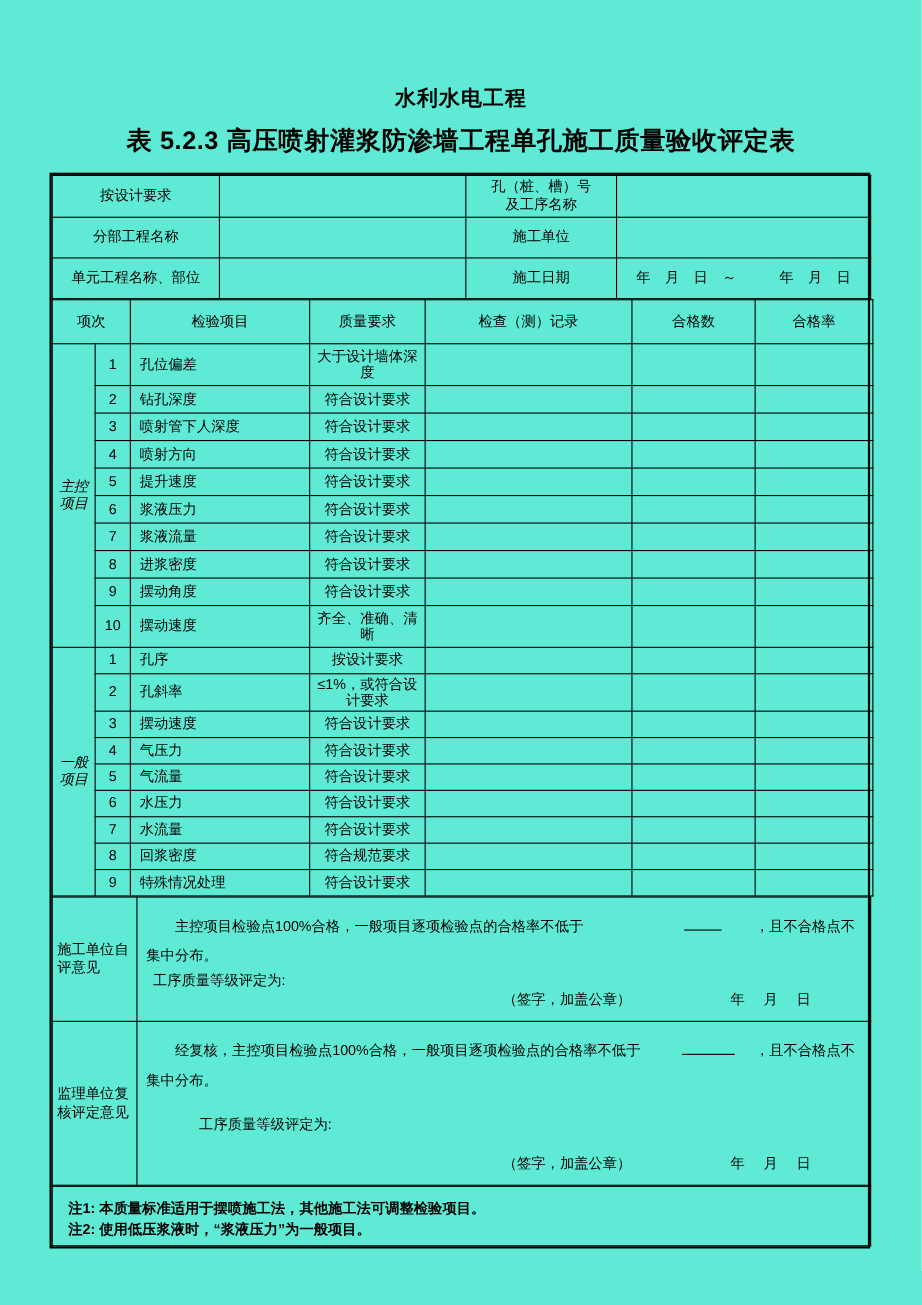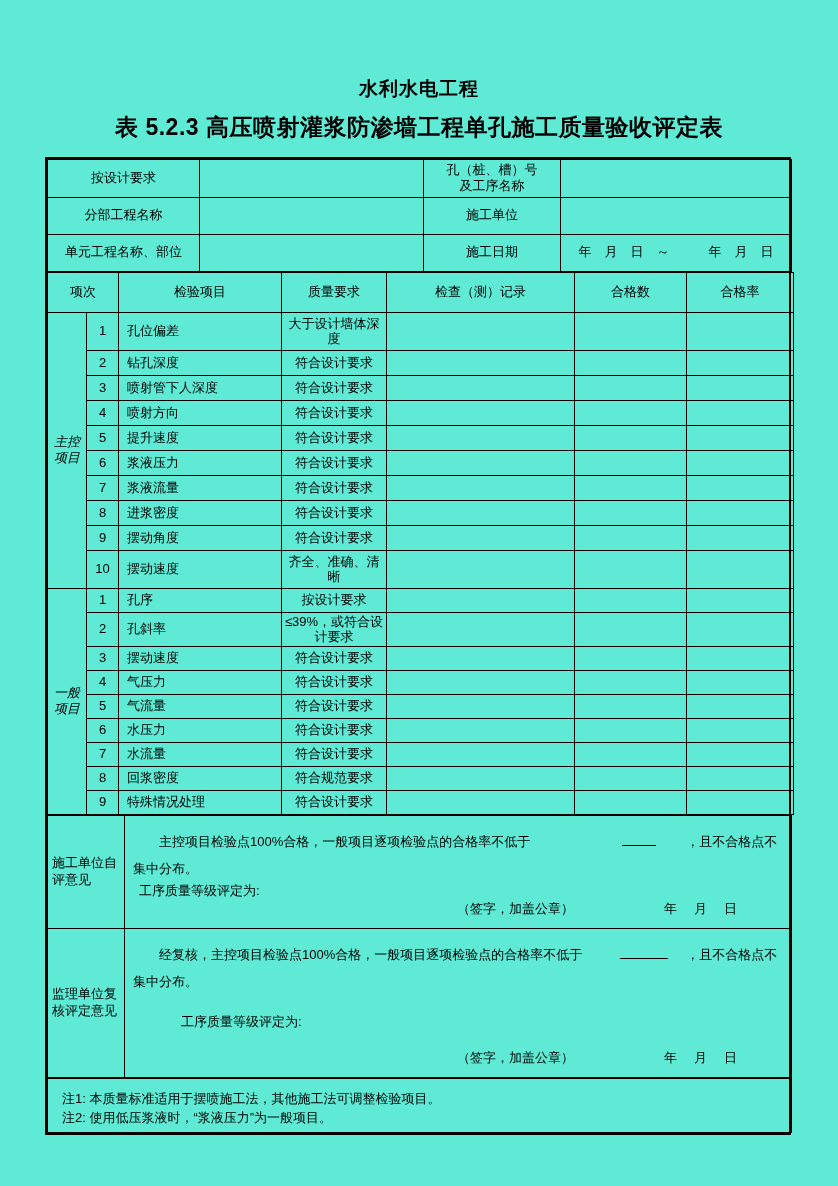--- a/index.html
+++ b/index.html
@@ -70,21 +70,21 @@
     border-bottom: 1px solid #000; margin: 0 18px 0 38px; vertical-align: baseline;
   }
   .grade-line-1 { margin-left: 6px; }
   .grade-line-2 { margin-left: 48px; }
   .sign-line { display: flex; align-items: baseline; }
   .sign-label { margin-left: 50%; }
   .sign-date { margin-left: auto; margin-right: 42px; letter-spacing: 2px; white-space: nowrap; }
 
   
   .notes-tbl td { height: 54px; vertical-align: top; padding: 6px 8px 0 14px; }
-  .note-line { font-size: 13px; line-height: 1.45; }
+  .note-line { font-size: 13px; line-height: 1.45; font-weight: bold; }
 </style>
 </head>
 <body>
 
 <div class="page">
 
   <div class="doc-subtitle">水利水电工程</div>
   <div class="doc-title">表 5.2.3 高压喷射灌浆防渗墙工程单孔施工质量验收评定表</div>
 
   <div class="grid">
@@ -228,21 +228,21 @@
         <td>1</td>
         <td class="item-name">孔序</td>
         <td>按设计要求</td>
         <td></td>
         <td></td>
         <td></td>
       </tr>
       <tr class="med">
         <td>2</td>
         <td class="item-name">孔斜率</td>
-        <td>≤39%，或符合设计要求</td>
+        <td>≤1%，或符合设计要求</td>
         <td></td>
         <td></td>
         <td></td>
       </tr>
       <tr class="gen">
         <td>3</td>
         <td class="item-name">摆动速度</td>
         <td>符合设计要求</td>
         <td></td>
         <td></td>

